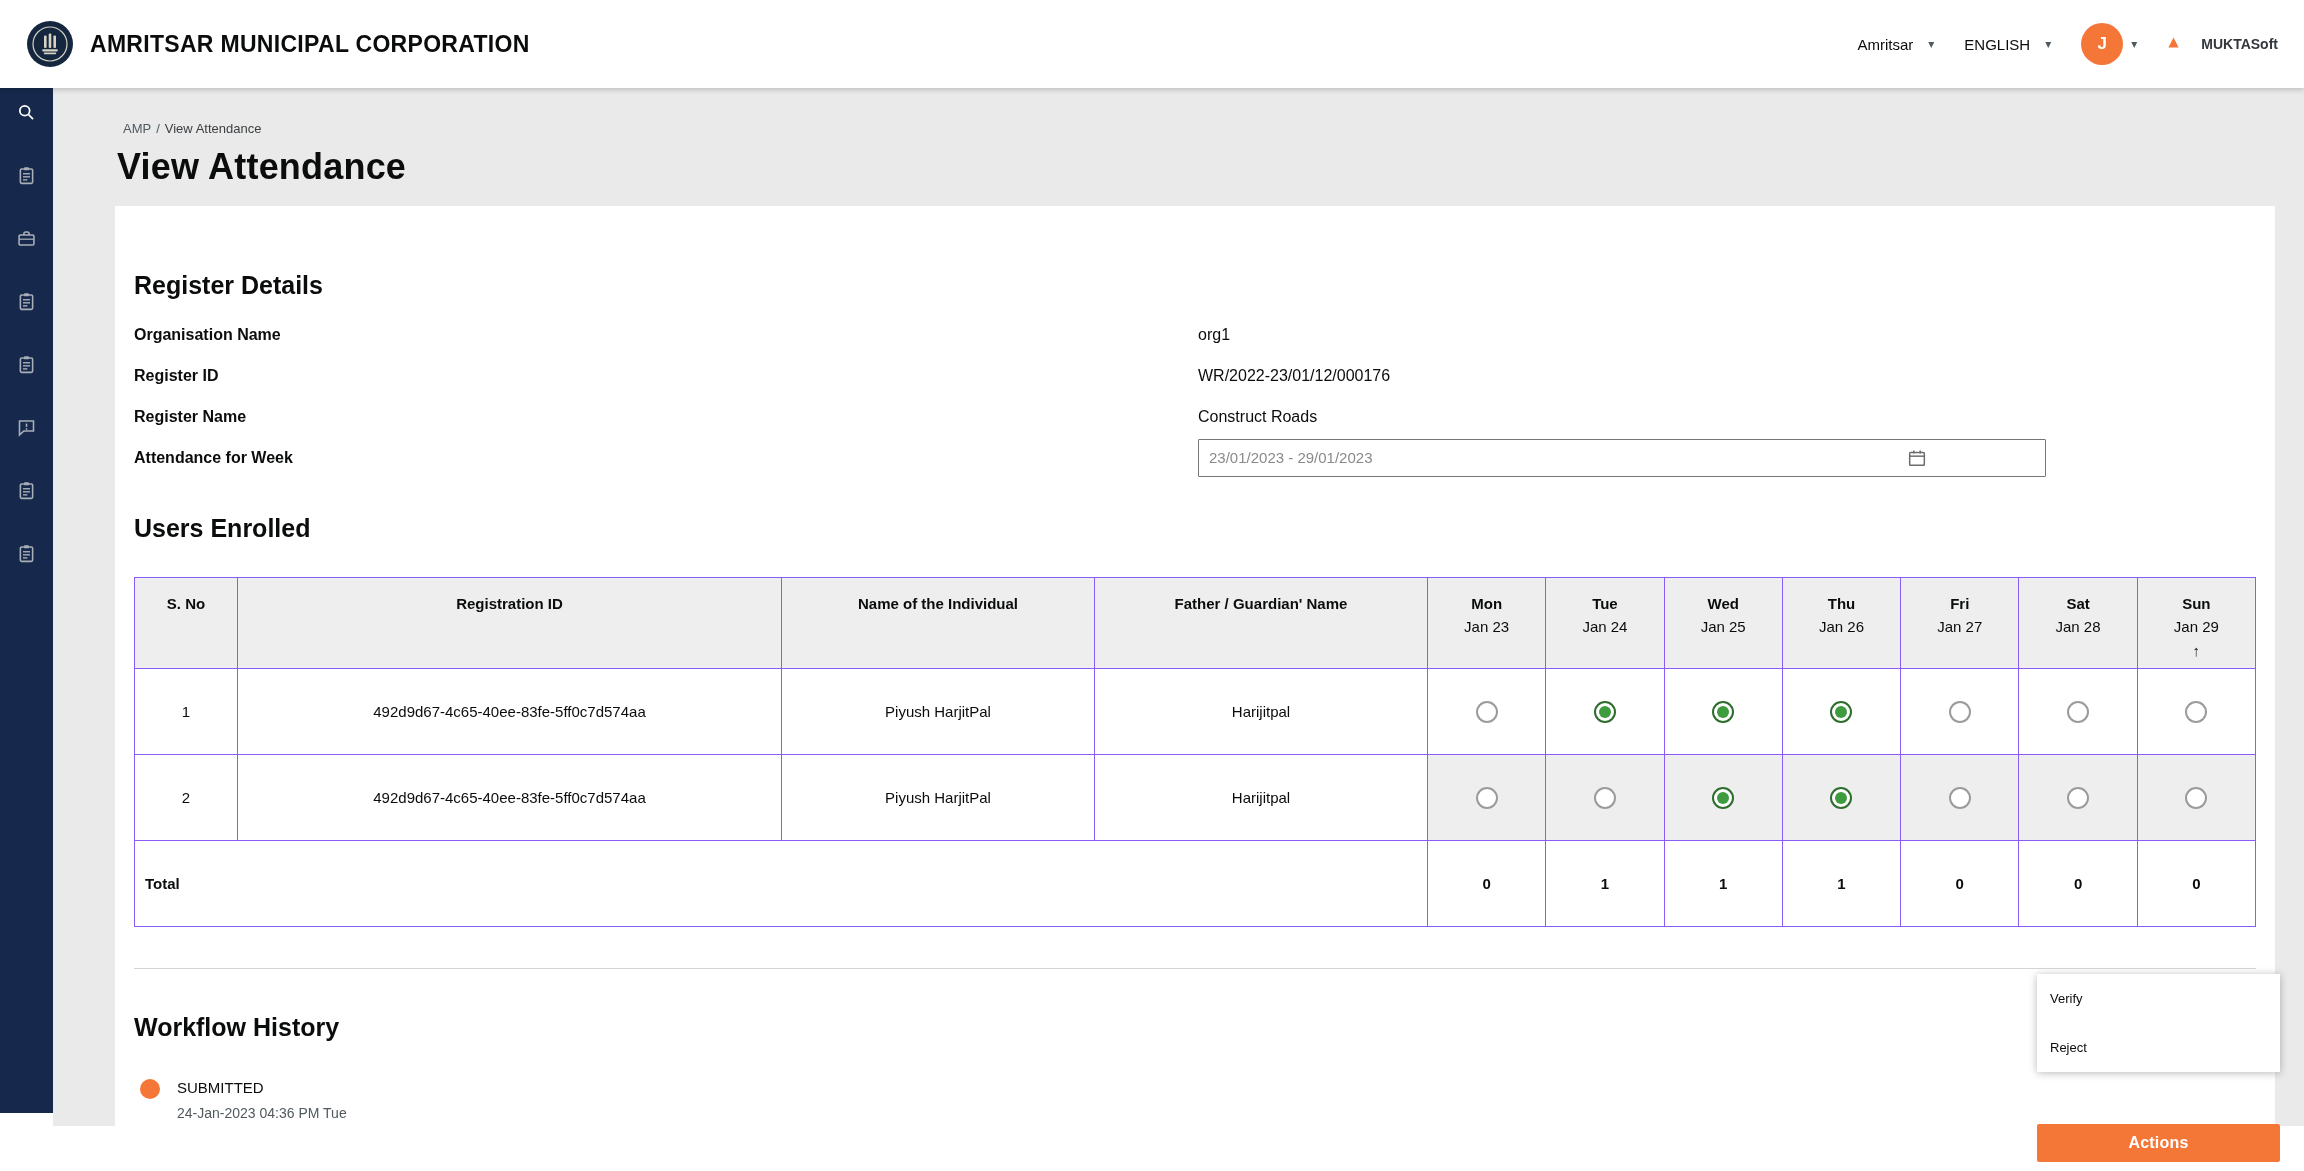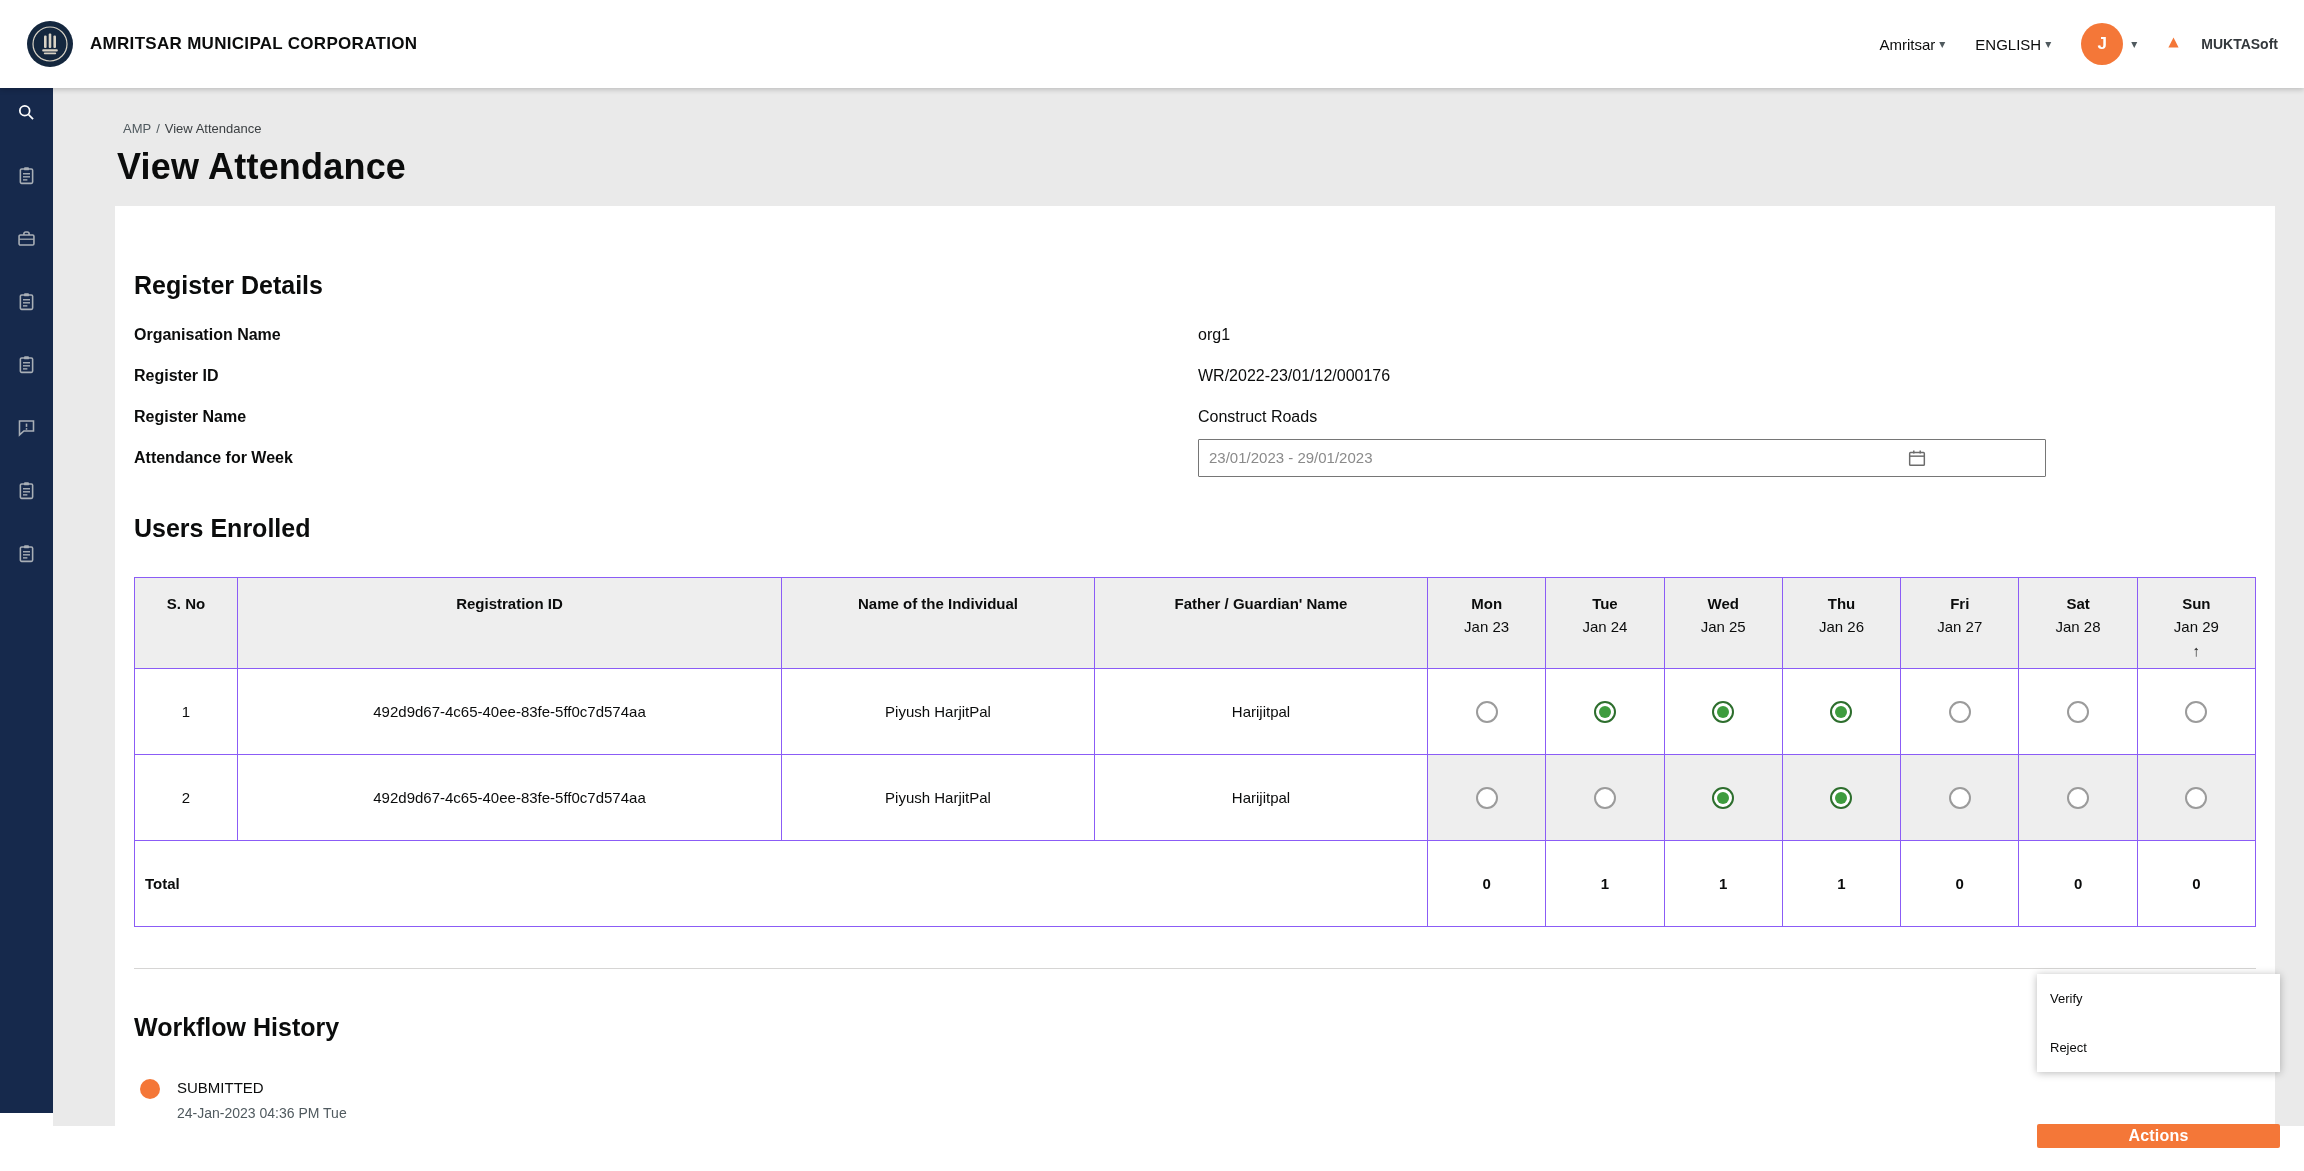--- a/index.html
+++ b/index.html
@@ -11,23 +11,23 @@
     color:#0B0C0C;
   }
 
   
   .topbar {
     position:absolute; top:0; left:0; width:2304px; height:88px;
     background:#fff; display:flex; align-items:center; padding:0 26px;
     box-shadow:0 2px 5px rgba(0,0,0,0.18); z-index:20;
   }
   .logo-circle { width:48px; height:48px; margin-right:16px; flex:0 0 auto; }
-  .org-name { font-size:17px; font-weight:700; letter-spacing:.3px; }
+  .org-name { font-size:23px; font-weight:700; letter-spacing:.3px; }
   .topbar-right { margin-left:auto; display:flex; align-items:center; gap:30px; }
-  .selector { display:flex; align-items:center; gap:4px; font-size:15px; cursor:pointer; }
+  .selector { display:flex; align-items:center; gap:15px; font-size:15px; cursor:pointer; }
   .caret { font-size:12px; color:#505A5F; line-height:1; }
   .avatar-wrap { display:flex; align-items:center; gap:8px; cursor:pointer; }
   .avatar {
     width:42px; height:42px; border-radius:50%; background:#F47738; color:#fff;
     font-weight:700; font-size:17px; display:flex; align-items:center; justify-content:center;
   }
   .brand { display:flex; align-items:center; gap:21px; font-size:14px; font-weight:700; color:#33383C; }
 
   
   .sidebar {
@@ -109,21 +109,21 @@
   
   .actions-menu {
     position:absolute; left:2037px; top:974px; width:243px; background:#fff;
     box-shadow:0 1px 8px rgba(0,0,0,0.28); z-index:40;
   }
   .menu-item {
     height:49px; display:flex; align-items:center; padding-left:13px;
     font-size:13px; color:#0B0C0C; cursor:pointer;
   }
   .actions-button {
-    position:absolute; left:2037px; top:1124px; width:243px; height:24px;
+    position:absolute; left:2037px; top:1124px; width:243px; height:38px;
     background:#F47738; color:#fff; font-size:16px; font-weight:700;
     display:flex; align-items:center; justify-content:center; border-radius:2px;
     z-index:40; cursor:pointer; letter-spacing:.2px;
   }
 </style>
 </head>
 <body>
 
 <div class="topbar">
   <span class="logo-circle">

